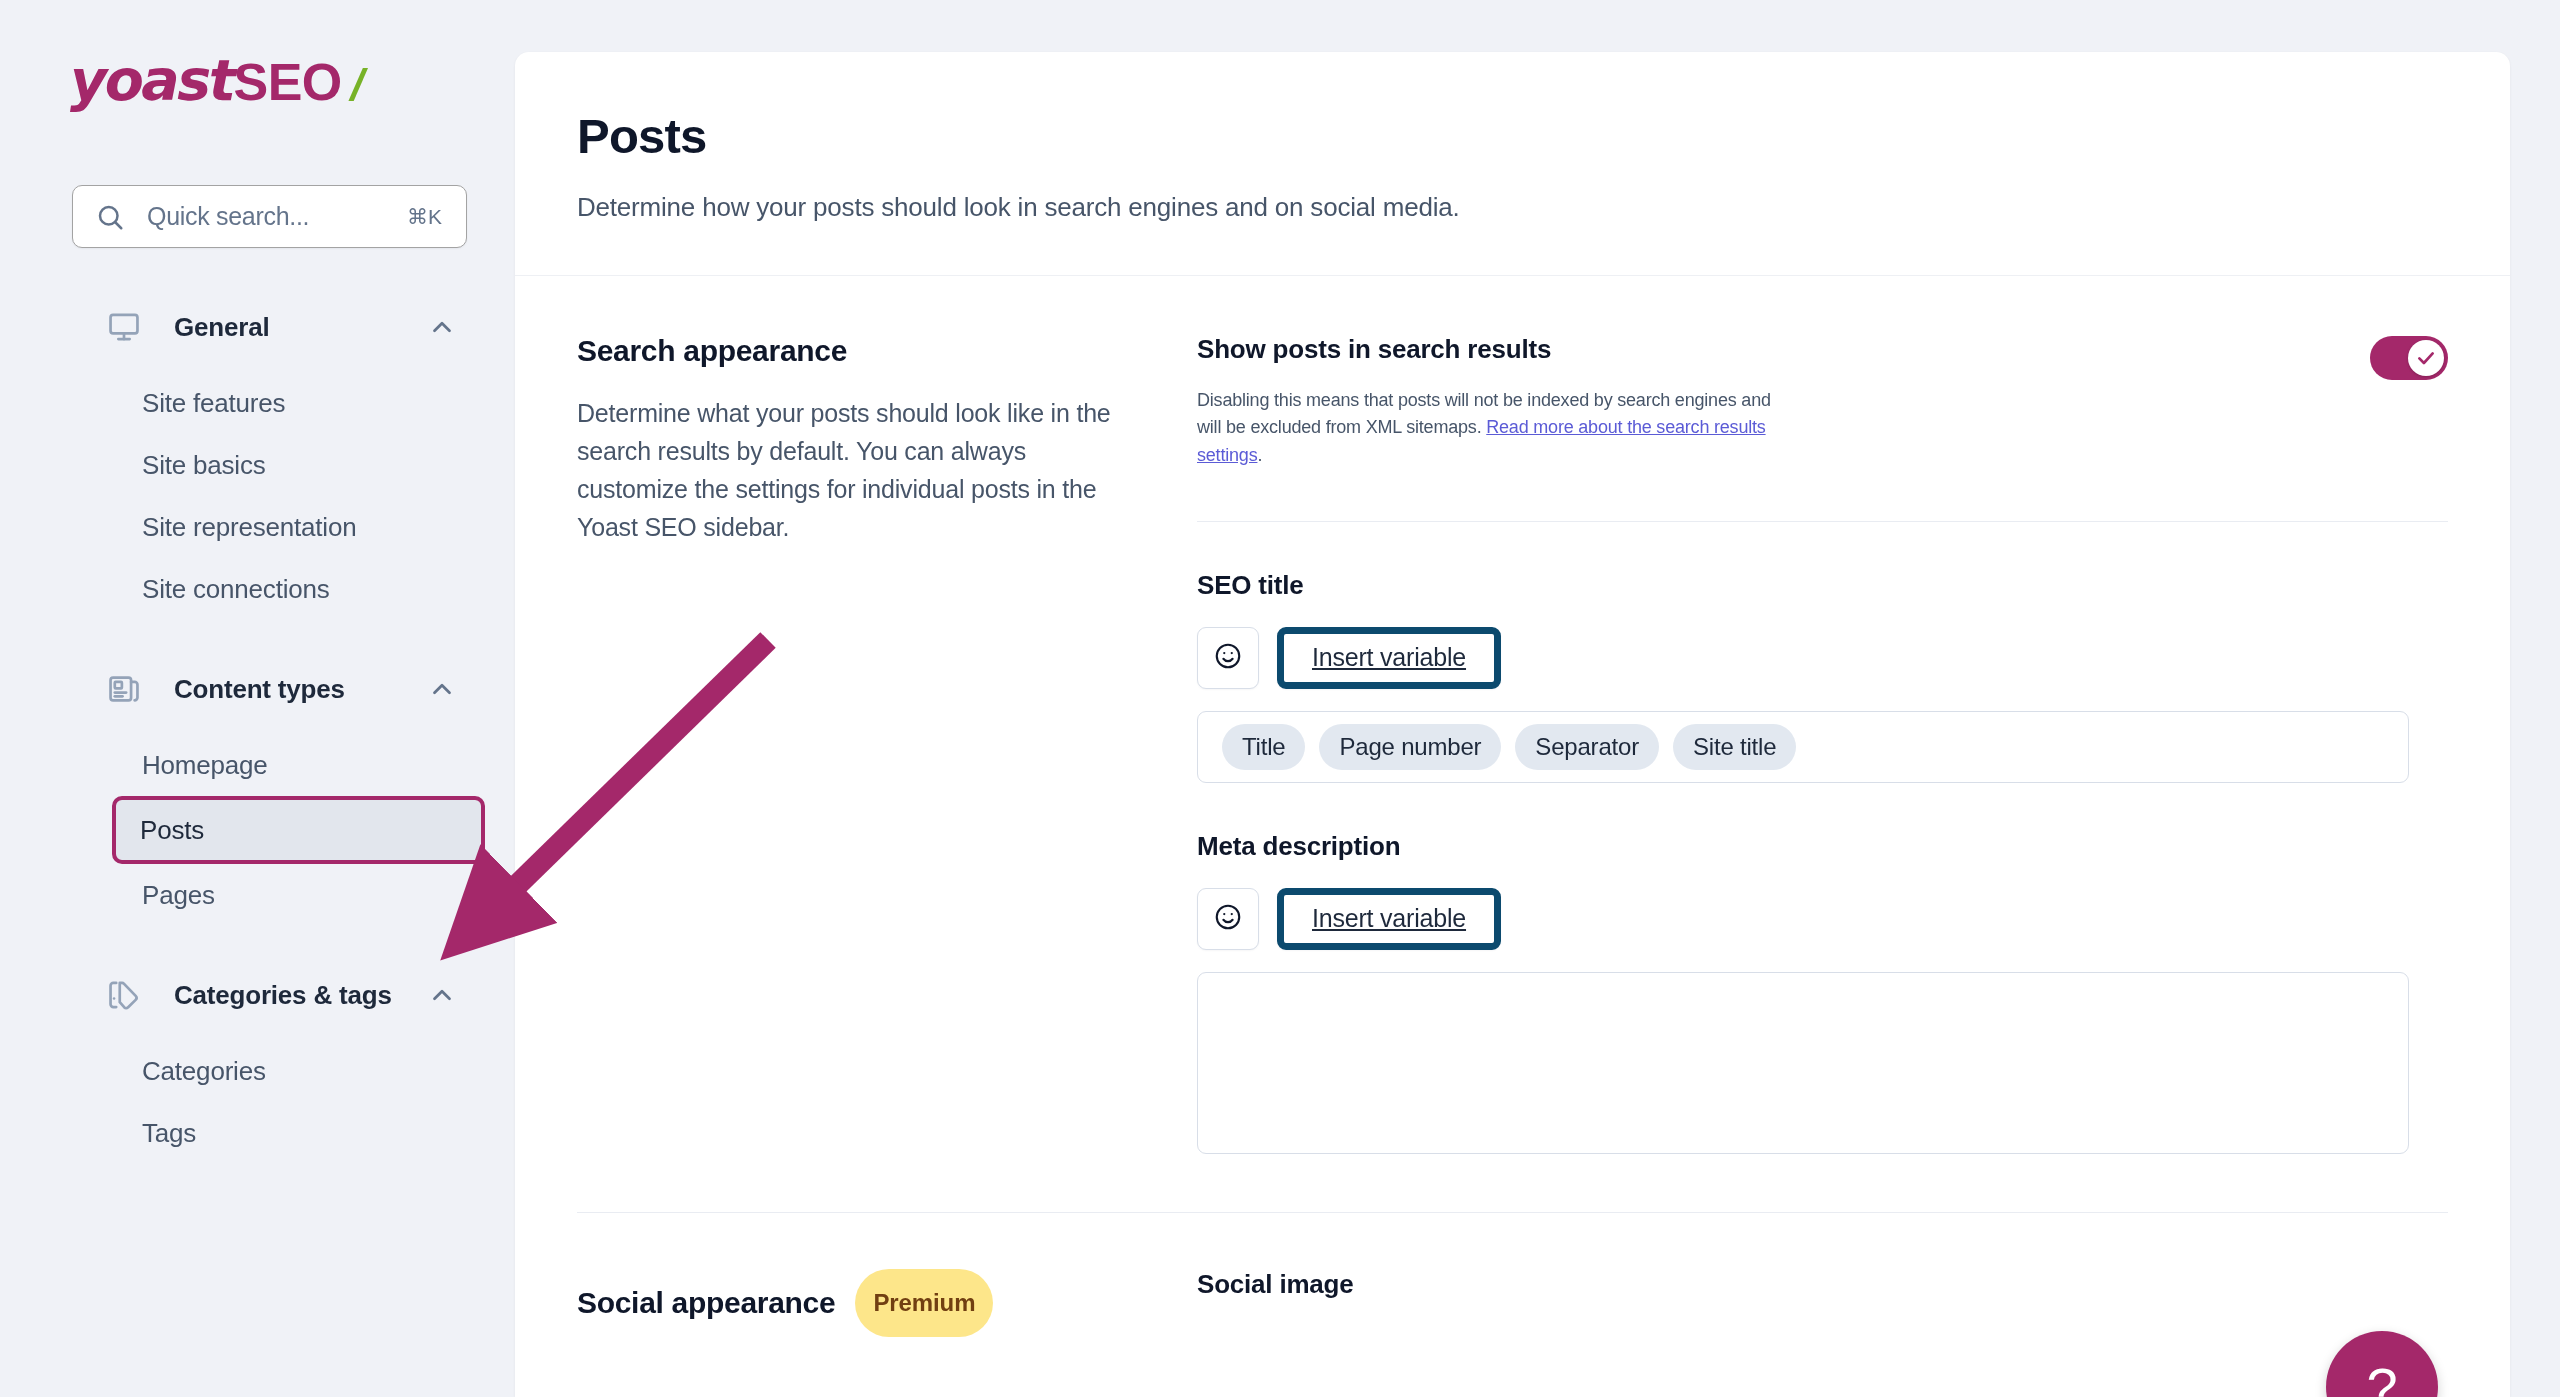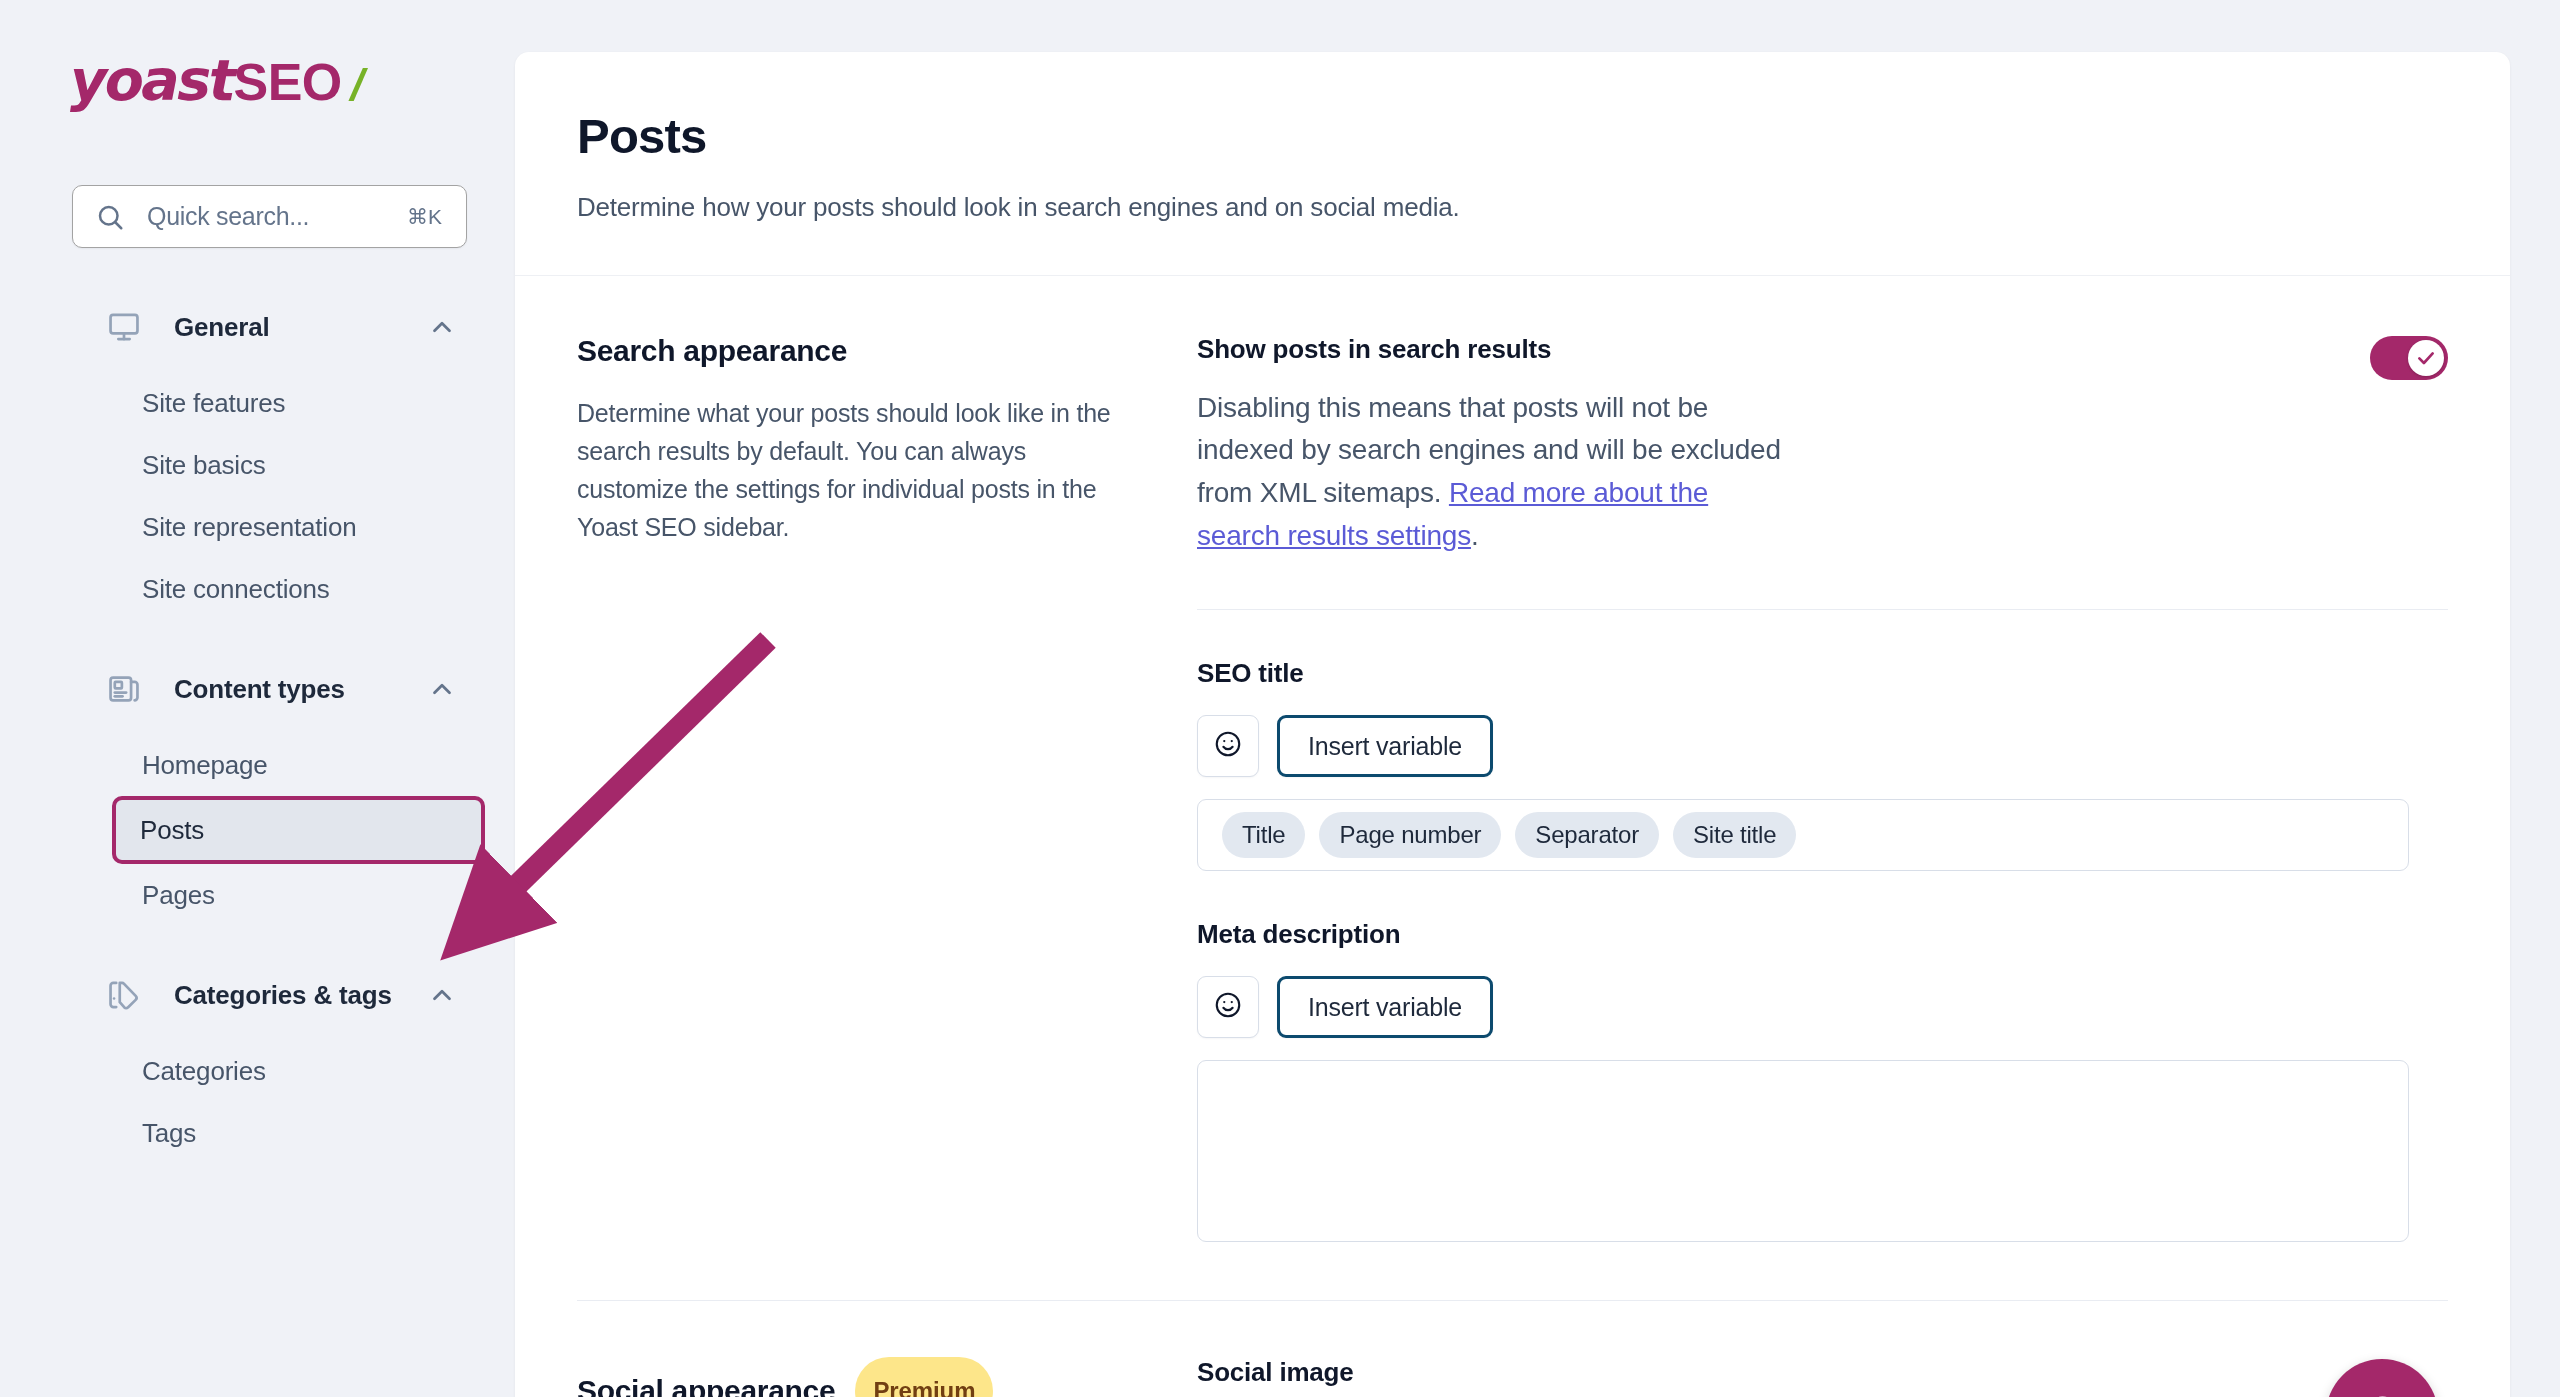--- a/index.html
+++ b/index.html
@@ -228,21 +228,21 @@
   }
   .field-main { flex: 1 1 auto; max-width: 600px; }
   .field-label {
     font-size: 26px;
     font-weight: 700;
     color: #0f172a;
     letter-spacing: -0.2px;
   }
   .field-desc {
     margin-top: 22px;
-    font-size: 28px;
+    font-size: 18px;
     line-height: 1.52;
     color: #475569;
     letter-spacing: -0.2px;
   }
   .field-link {
     color: #5b5bd6;
     text-decoration: underline;
     cursor: pointer;
   }
 
@@ -287,29 +287,30 @@
     background: #ffffff;
     border: 1px solid #d8dee8;
     border-radius: 9px;
     display: flex; align-items: center; justify-content: center;
     cursor: pointer;
     box-shadow: 0 1px 2px rgba(16,24,40,0.04);
   }
   .btn-text {
     height: 62px;
     background: #ffffff;
-    border: 3px solid #0c4a6e;
+    border: 7px solid #0c4a6e;
     border-radius: 9px;
     display: flex; align-items: center;
     padding: 0 28px;
     font-size: 25px;
     color: #1e293b;
     letter-spacing: -0.2px;
     cursor: pointer;
     box-shadow: 0 1px 2px rgba(16,24,40,0.04);
+    text-decoration: underline;
   }
 
   .replacevar-input {
     margin-top: 22px;
     width: 1212px;
     min-height: 72px;
     border: 1px solid #d8dee8;
     border-radius: 9px;
     background: #ffffff;
     display: flex;

